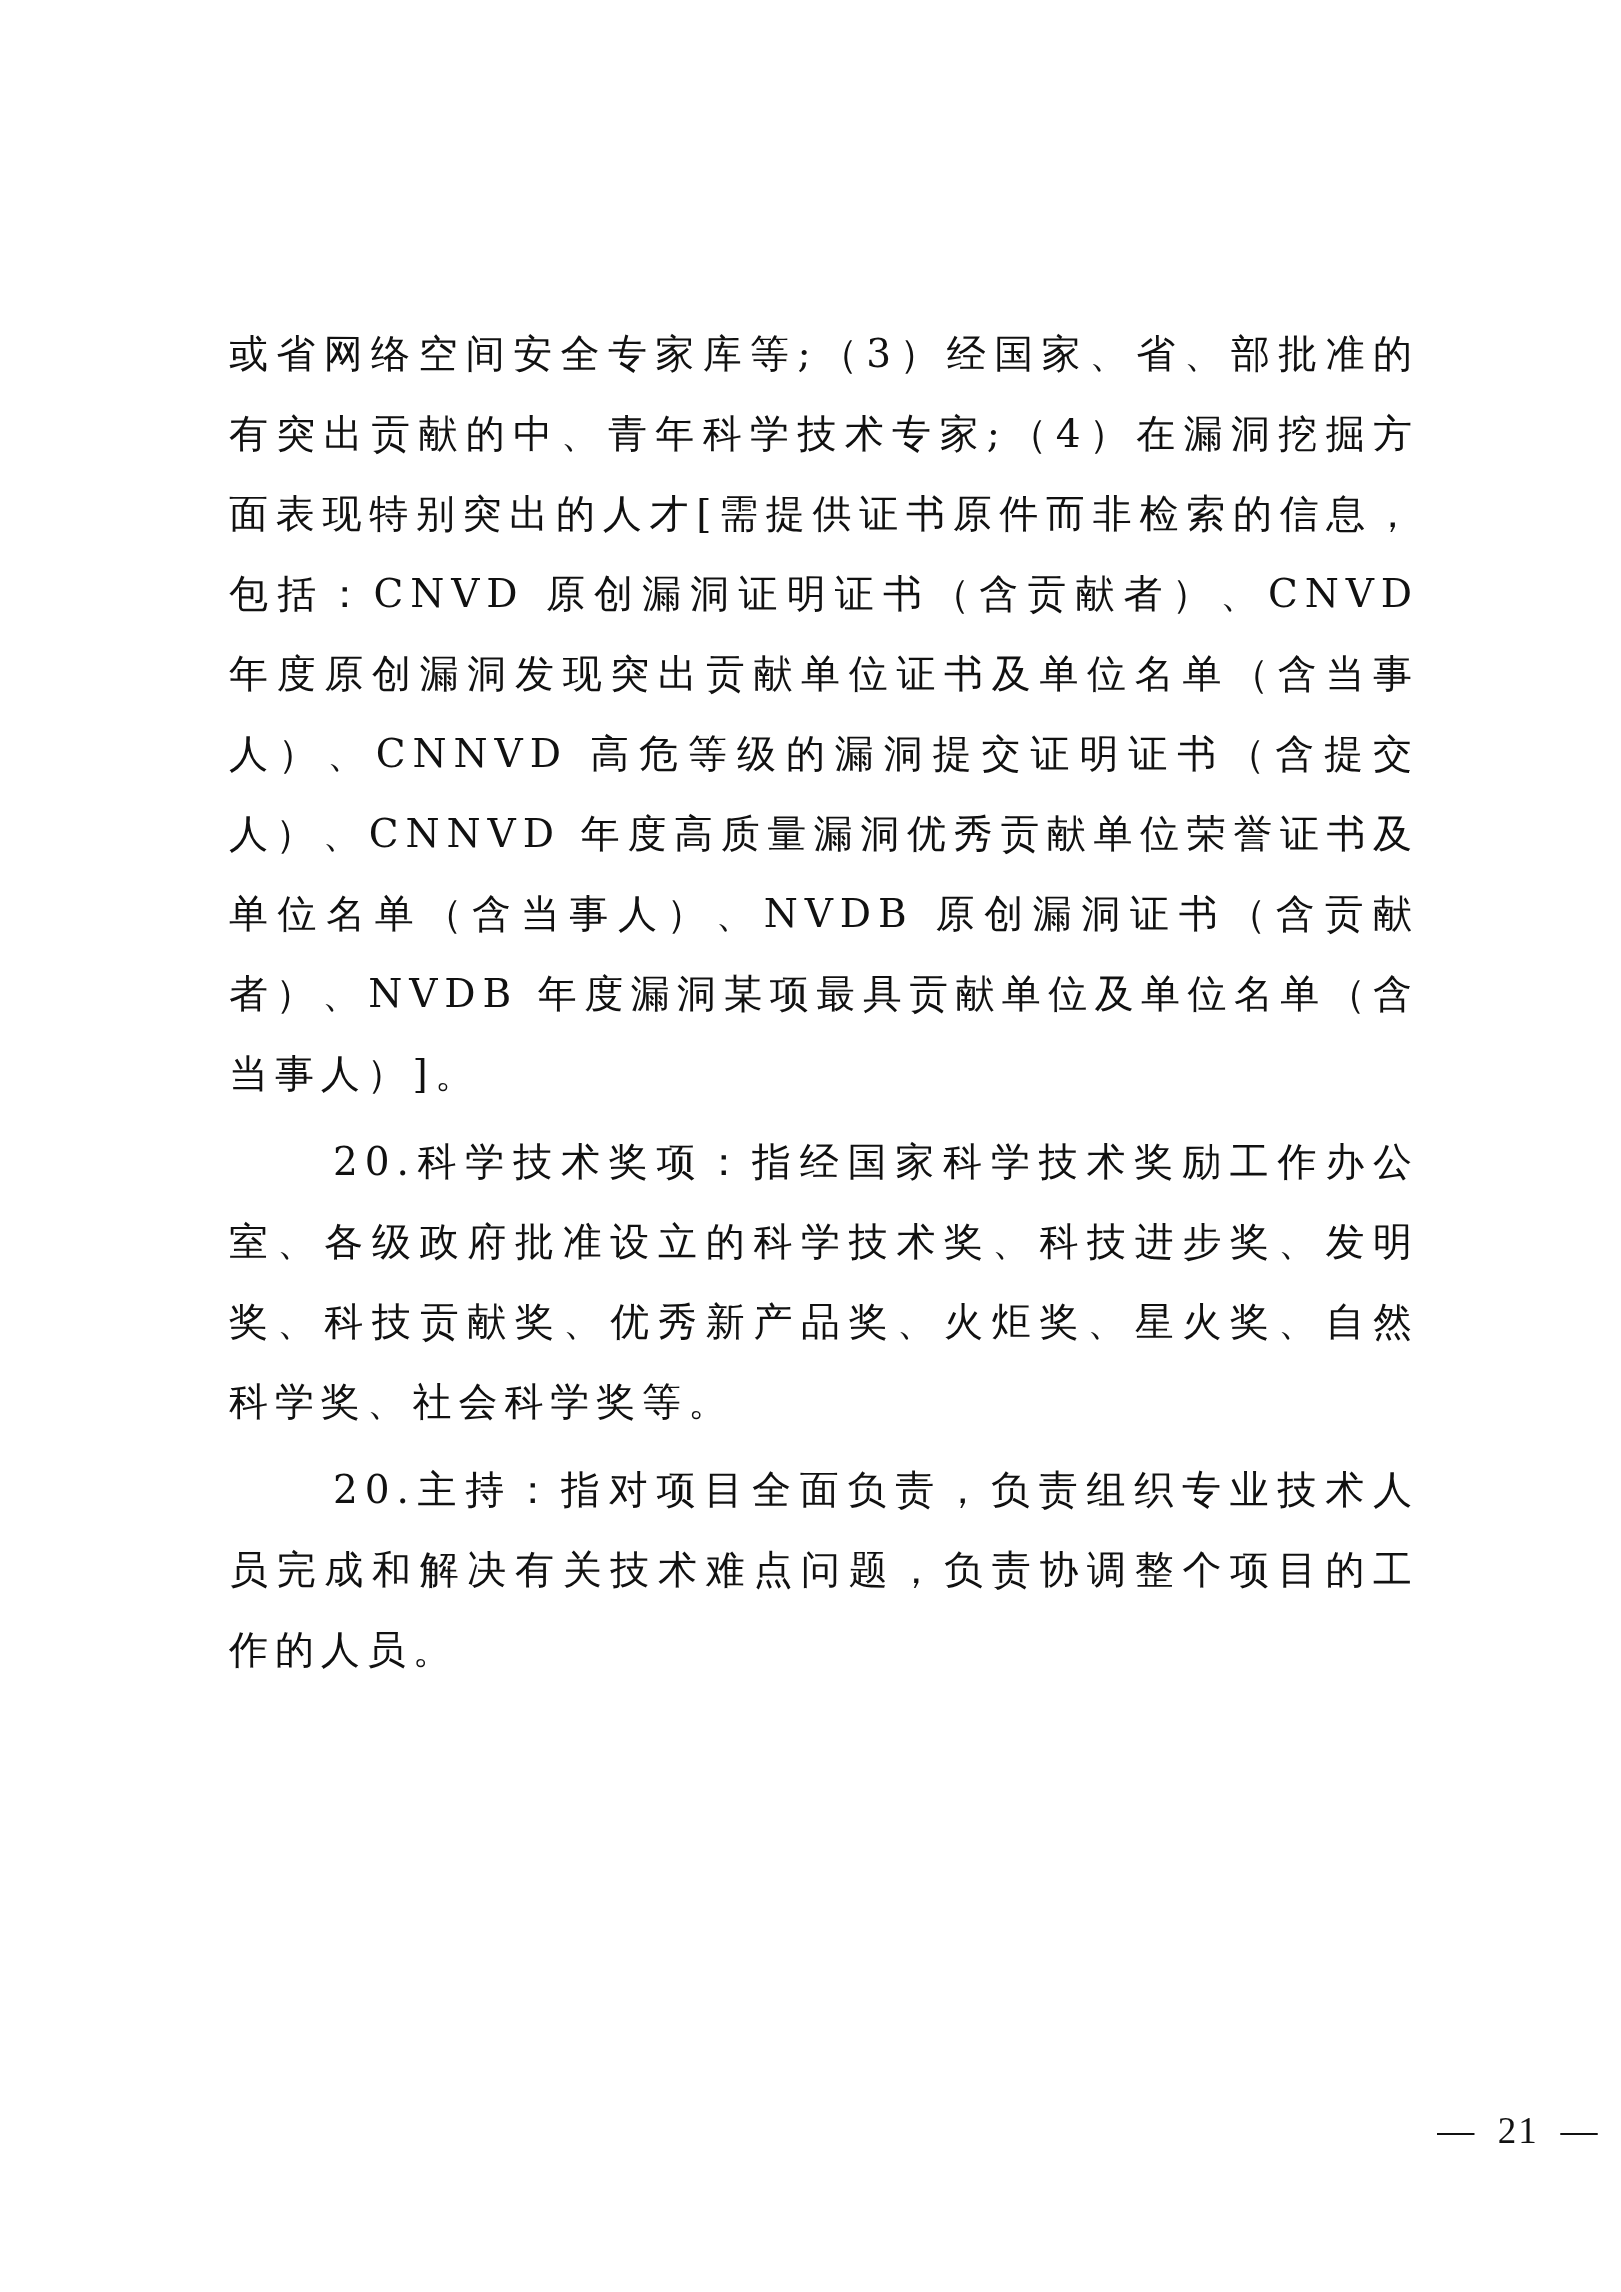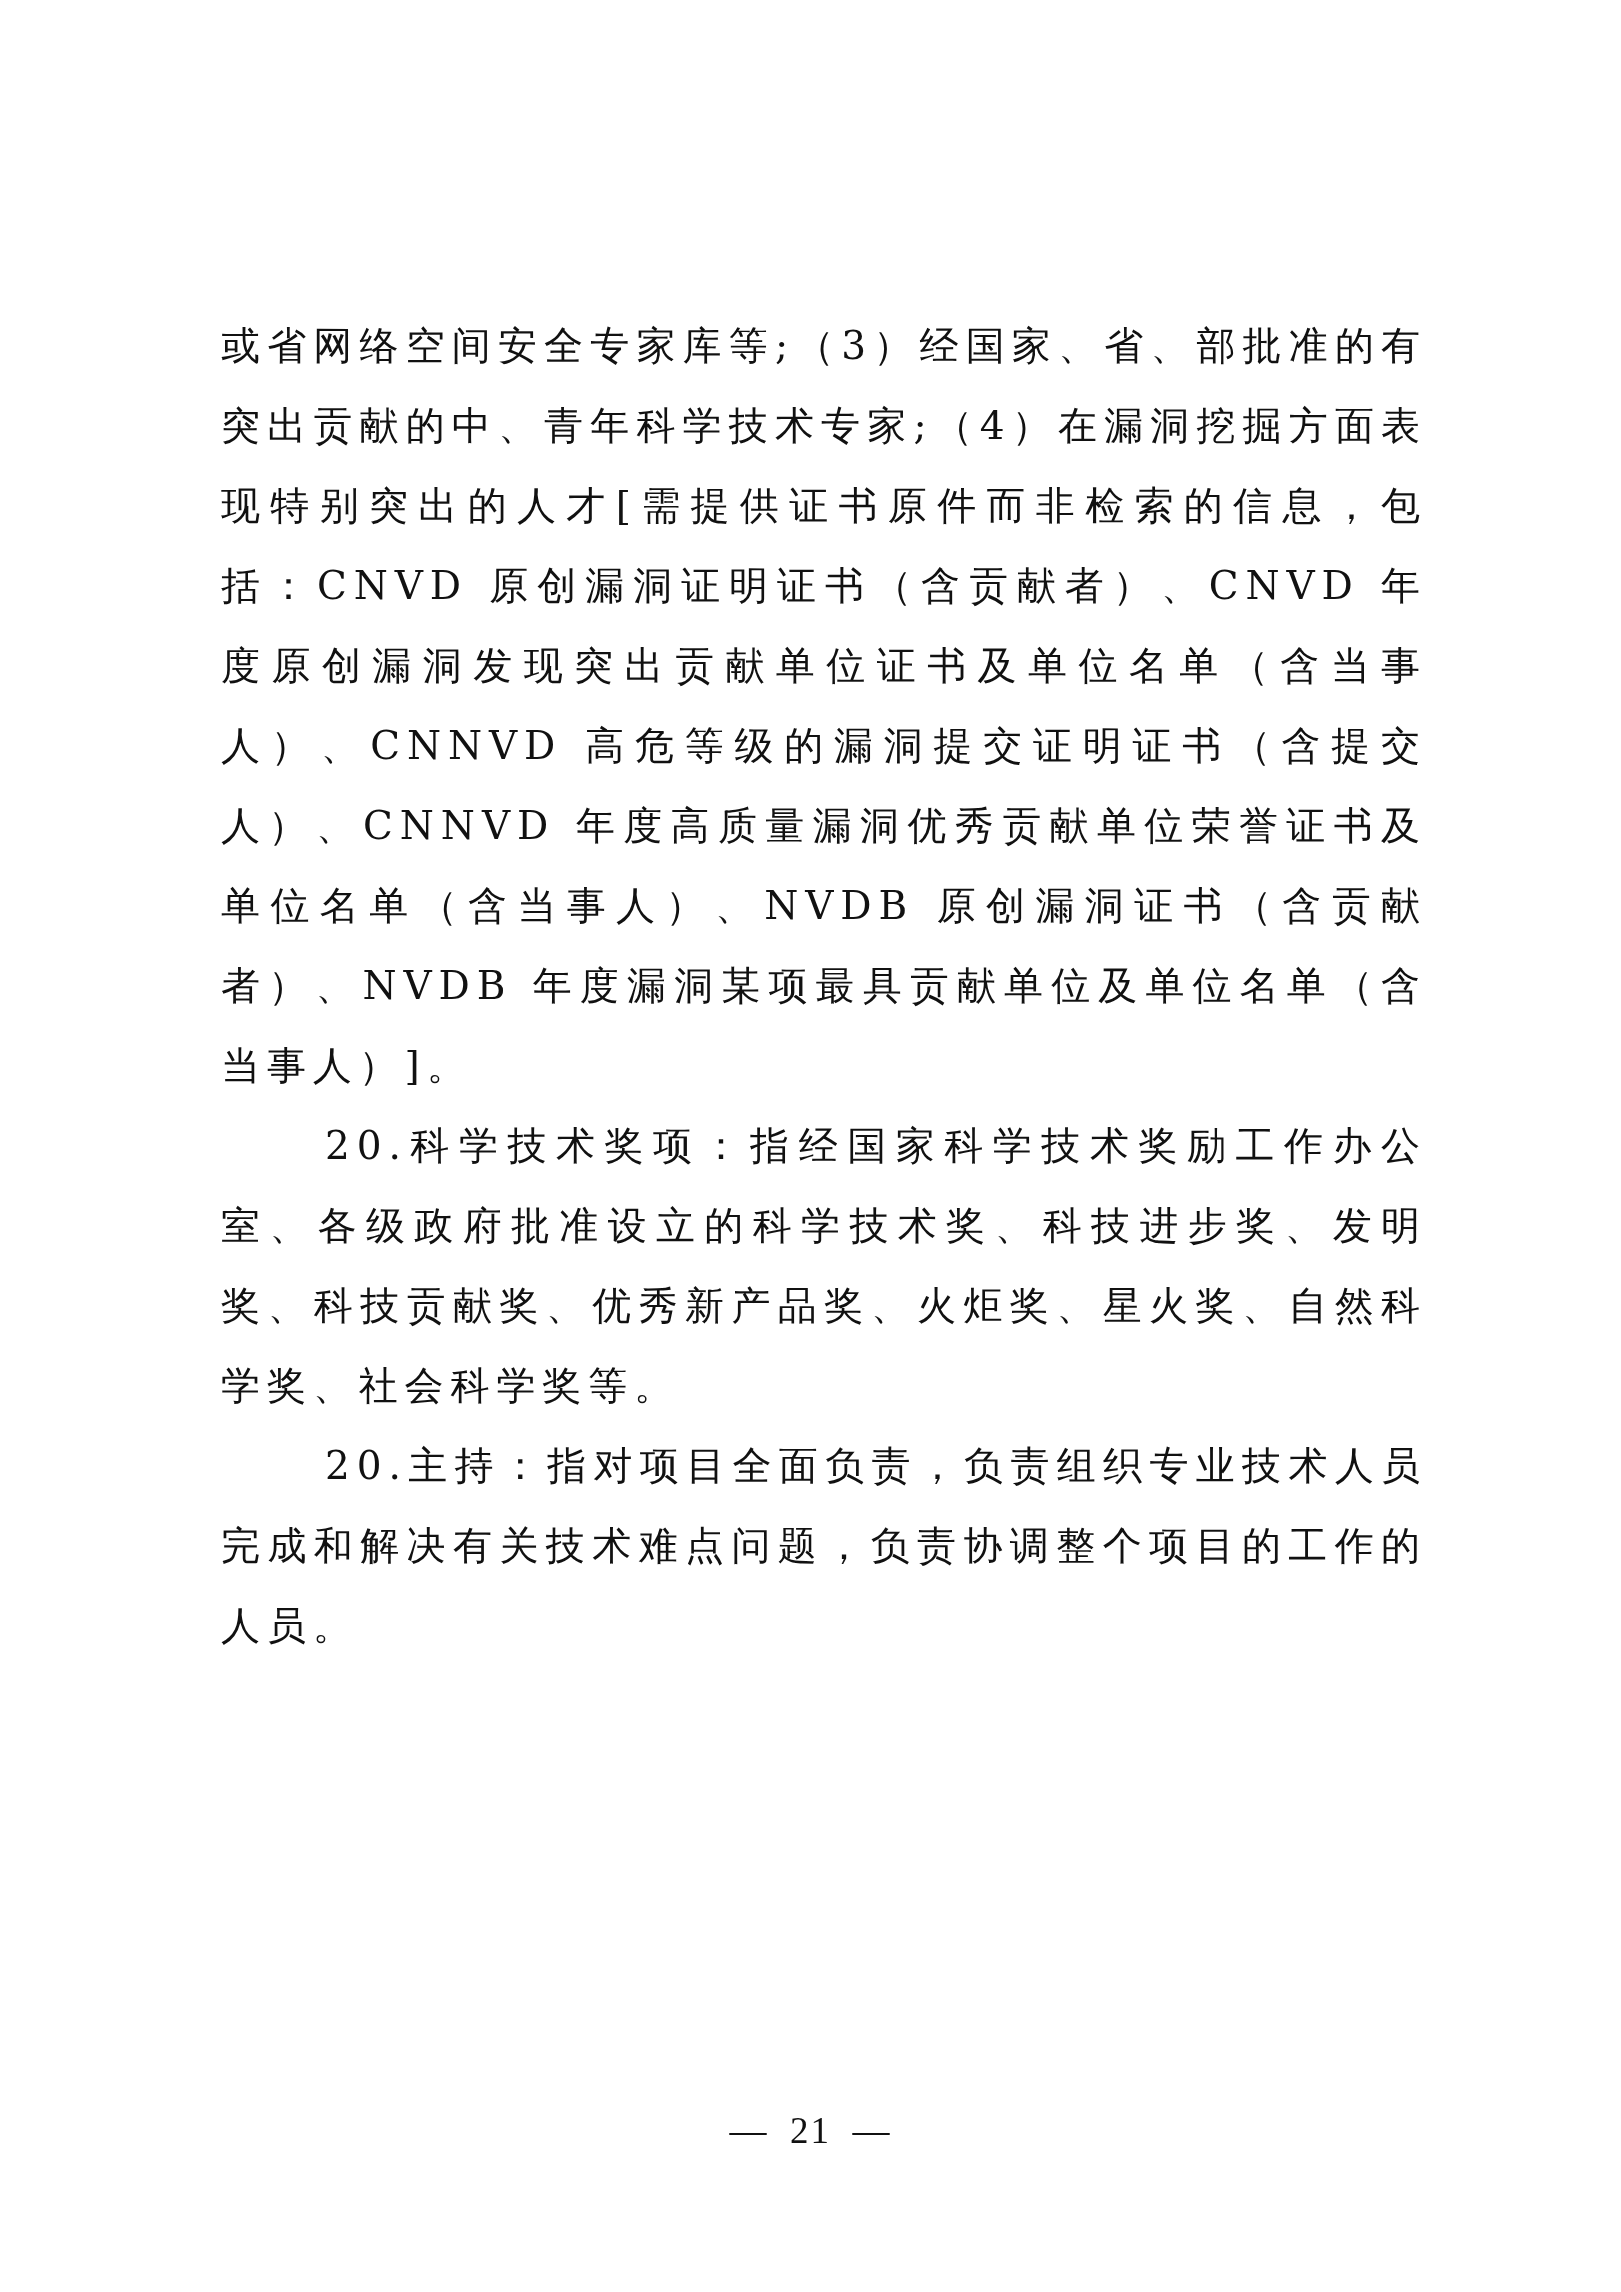--- a/index.html
+++ b/index.html
@@ -4,24 +4,24 @@
 <style>
   html, body { margin: 0; padding: 0; background: #ffffff; }
   body { width: 1621px; height: 2293px; position: relative; overflow: hidden; }
   .page { position: absolute; left: 0; top: 0; width: 1621px; height: 2293px; background: #ffffff; }
   .body-text {
     position: absolute; left: 221px; top: 306px; width: 1206px;
     font-family: "DejaVu Serif", "Liberation Serif", serif;
     font-size: 39px; line-height: 80px; color: #111111;
     letter-spacing: 6.9px; text-align: justify; text-justify: inter-character;
   }
-  .para { margin: 0; padding: 0; }
+  .para { margin: 8px; padding: 0; }
   .para.indent { text-indent: 104px; }
   .page-number {
-    position: absolute; left: 0; width: 1621px; top: 2109px; text-align: center;
+    position: absolute; left: 0; width: 1621px; top: 2109px; text-align: right;
     font-family: "Liberation Serif", "DejaVu Serif", serif;
     font-size: 37px; color: #111111; letter-spacing: 2px;
   }
   .page-number .dash { display: inline-block; margin: 0 21.6px; }
 </style>
 </head>
 <body>
 
 <div class="page">
   <div class="body-text">

